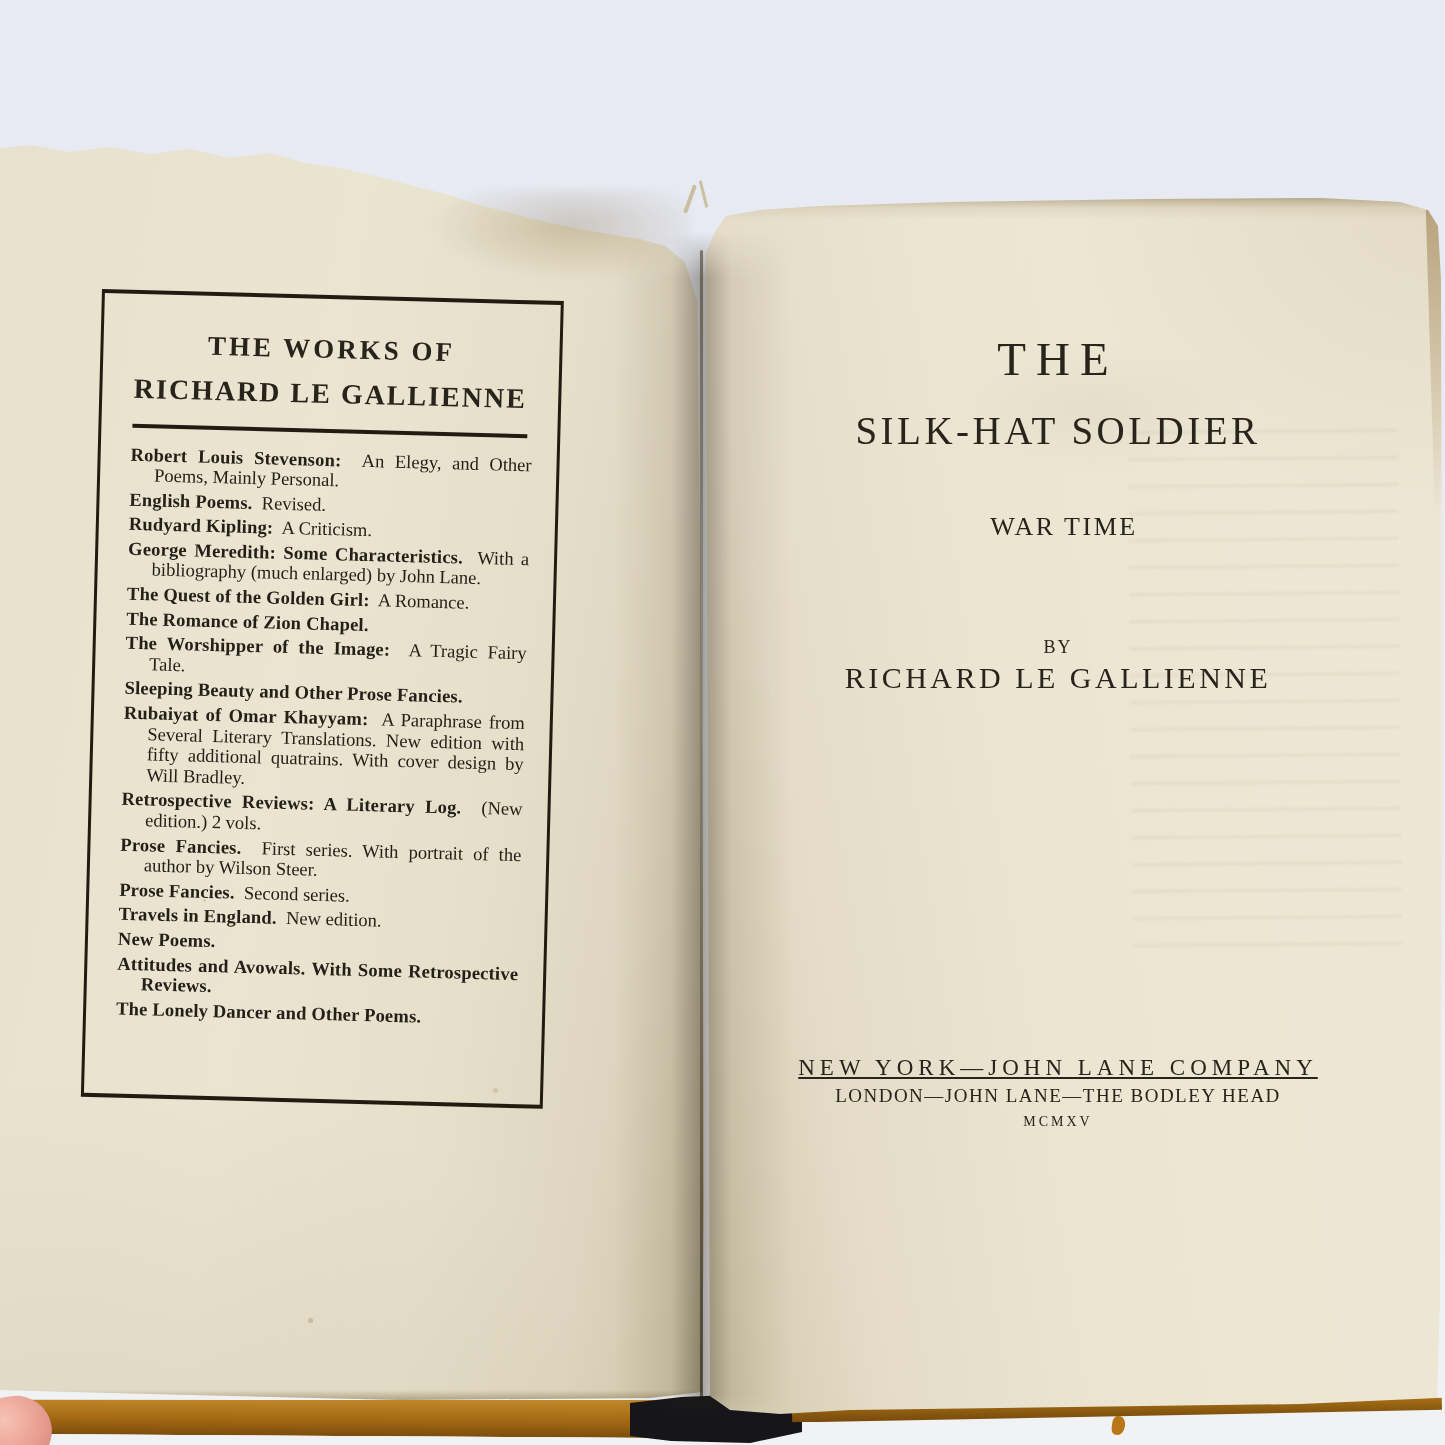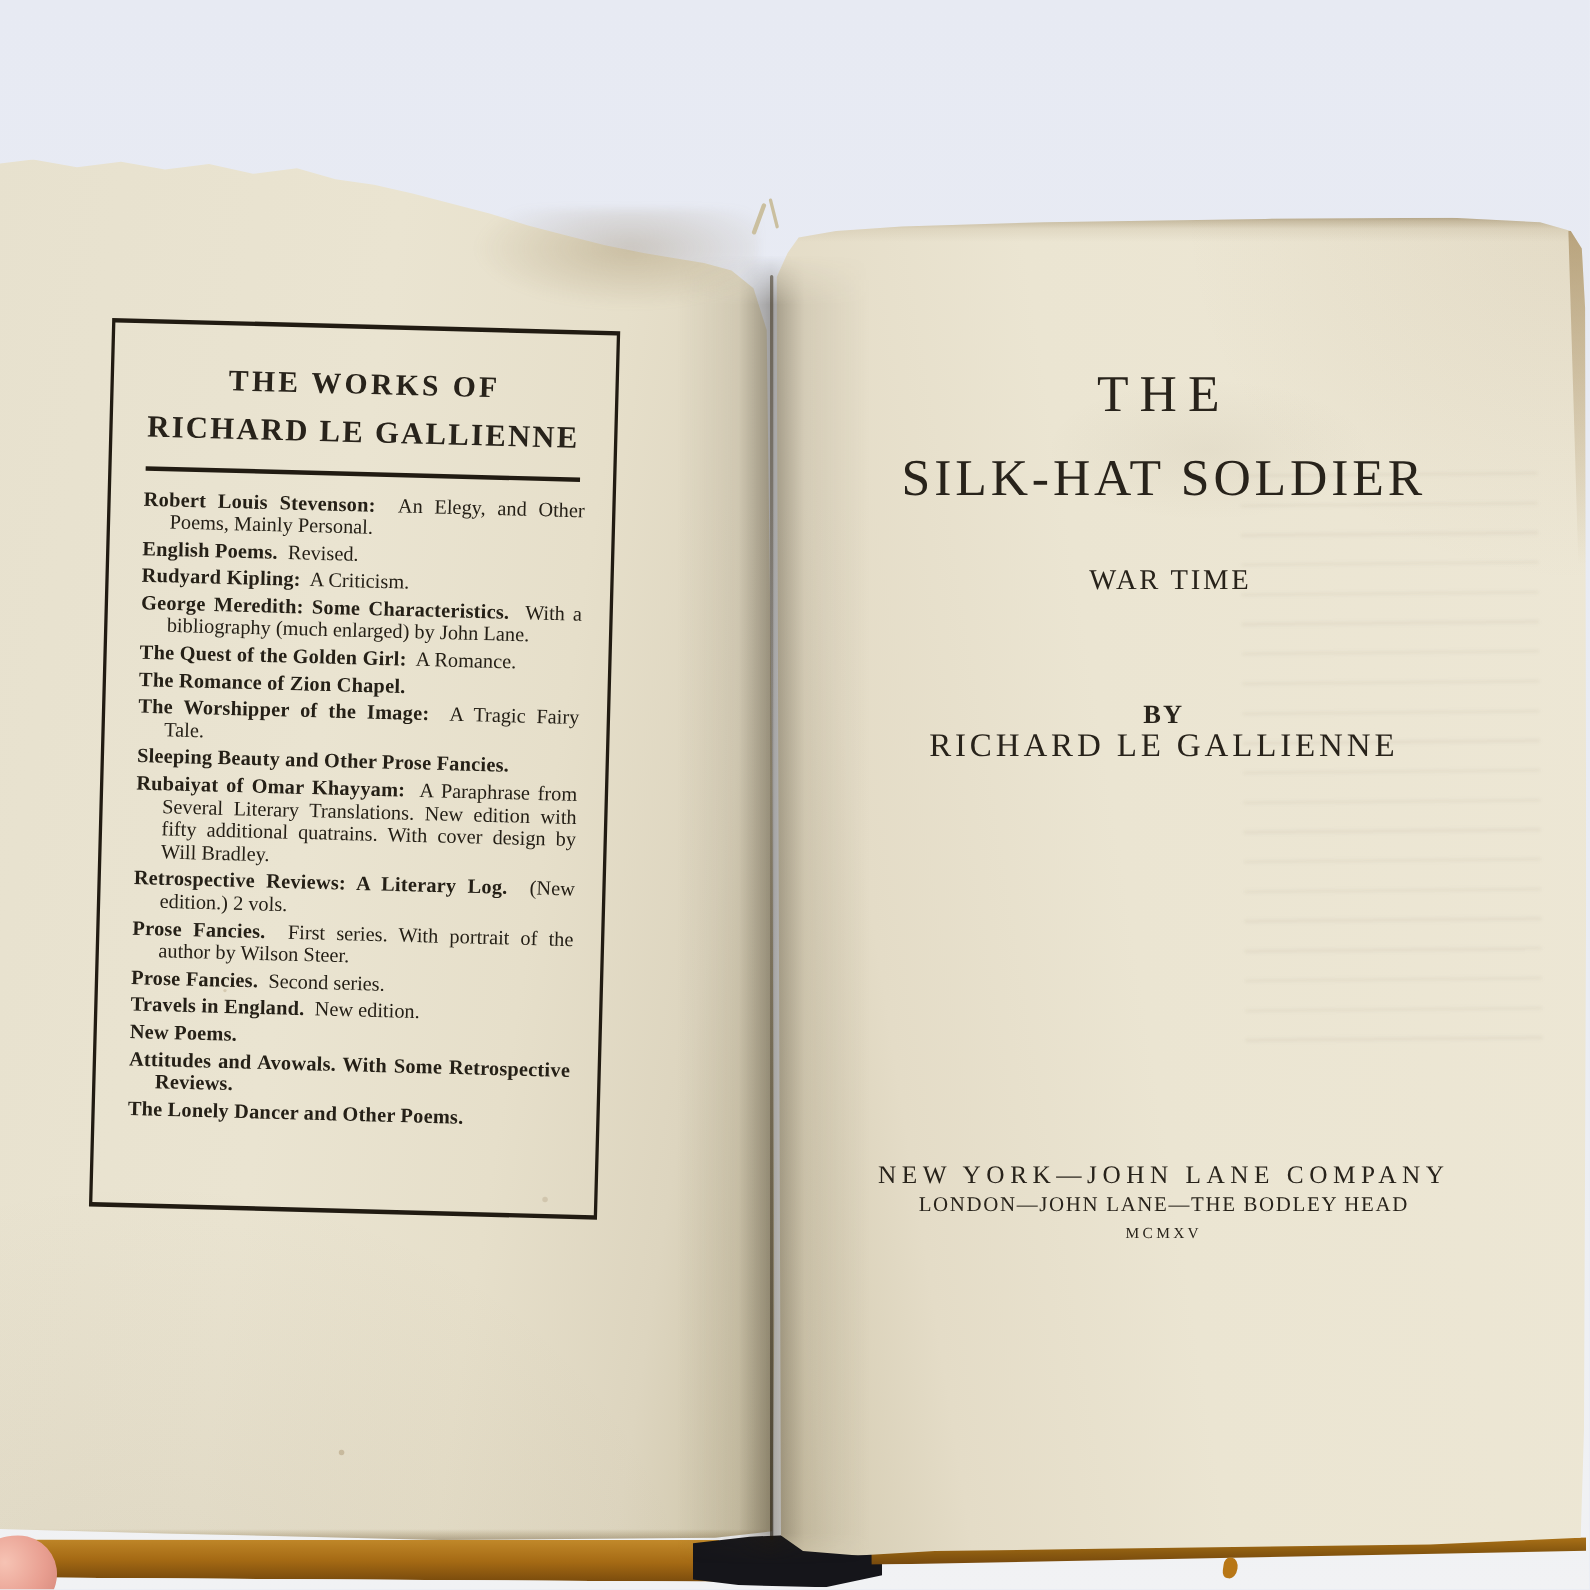--- a/index.html
+++ b/index.html
@@ -145,26 +145,26 @@
     position: absolute; left: 700px; top: 250px; width: 3px; height: 1150px;
     background: linear-gradient(180deg, rgba(60,48,26,0.55), rgba(60,48,26,0.18) 40%,
       rgba(60,48,26,0.45) 75%, rgba(30,24,14,0.6));
     border-radius: 2px;
   }
 
   
   .title-block { position: absolute; left: 700px; top: 16px; width: 742px; height: 1445px; color: var(--ink); }
   .title-block > div { position: absolute; left: 0; right: 26px; text-align: center; white-space: nowrap; }
   .t-the      { top: 316px; font-size: 47px; letter-spacing: 10px; }
-  .t-main     { top: 392px; font-size: 47px; letter-spacing: 3.5px; }
+  .t-main     { top: 392px; font-size: 39px; letter-spacing: 3.5px; }
   .t-sub1     { top: 460px; font-size: 26px; letter-spacing: 2.5px; }
   .t-sub2     { top: 496px; font-size: 26px; letter-spacing: 2.5px; margin-left: 12px; }
-  .t-by       { top: 621px; font-size: 24px; letter-spacing: 2px; font-weight: bold; }
+  .t-by       { top: 621px; font-size: 18px; letter-spacing: 2px; font-weight: normal; }
   .t-author   { top: 645px; font-size: 30px; letter-spacing: 3.5px; }
-  .t-imprint1 { top: 1039px; font-size: 23px; letter-spacing: 5px; }
+  .t-imprint1 { top: 1039px; font-size: 23px; letter-spacing: 5px; text-decoration: underline; }
   .t-imprint2 { top: 1069px; font-size: 19px; letter-spacing: 1.5px; }
   .t-imprint3 { top: 1098px; font-size: 14px; letter-spacing: 3px; }
 
   
   .specks {
     position: absolute; left: 320px; top: 1180px; width: 5px; height: 5px; border-radius: 50%;
     background: rgba(139,108,62,0.30);
     box-shadow: -106px -420px 0 -1px rgba(139,108,62,0.22),
                 185px -230px 0 0 rgba(130,100,60,0.18),
                 408px -710px 0 -1px rgba(120,95,60,0.20),

